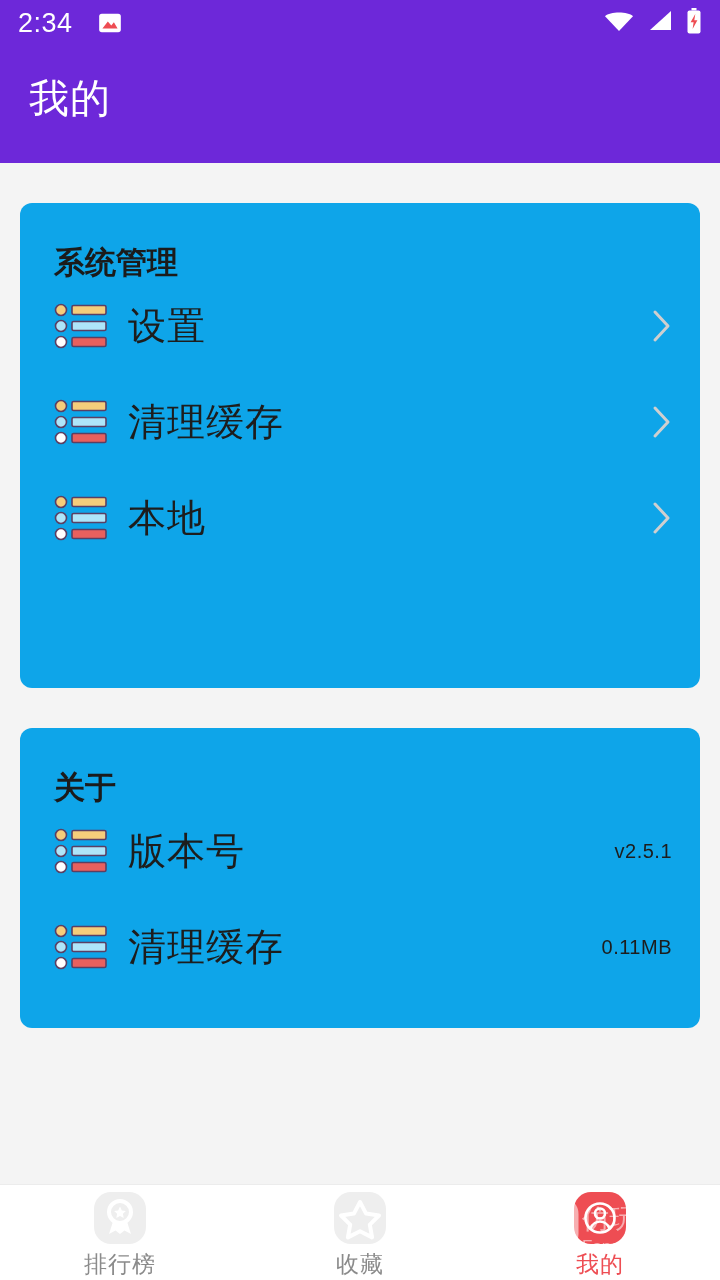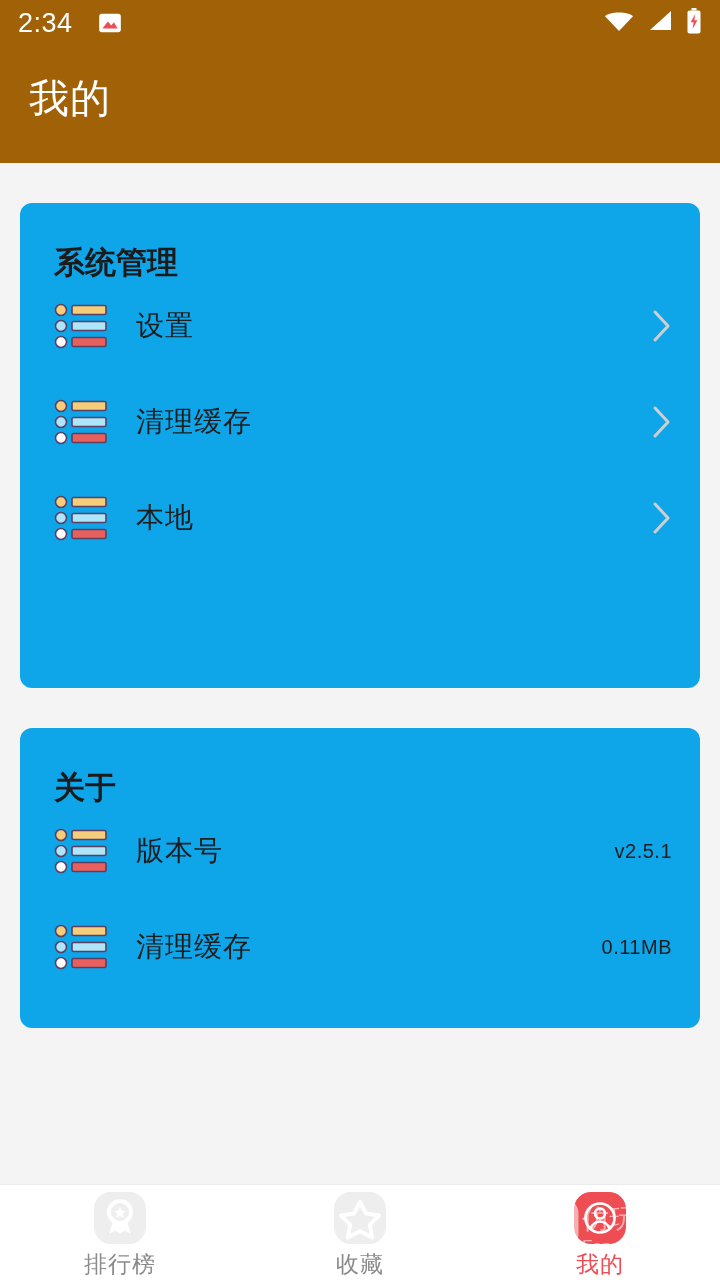--- a/index.html
+++ b/index.html
@@ -7,21 +7,21 @@
     width:720px; height:1280px;
     font-family:"Liberation Sans","DejaVu Sans",sans-serif;
     background:#f4f4f4;
     overflow:hidden;
   }
   .phone { position:relative; width:720px; height:1280px; background:#f4f4f4; }
 
   
   .header {
     position:absolute; top:0; left:0; width:720px; height:163px;
-    background:#a16207;
+    background:#6d28d9;
   }
   .statusbar {
     position:absolute; top:0; left:0; width:720px; height:46px;
     display:flex; align-items:center; padding:0 18px;
   }
   .sb-time {
     color:#ffffff; font-size:27px; font-weight:400; letter-spacing:0.5px;
     line-height:1;
   }
   .sb-photo-icon { margin-left:24px; display:flex; align-items:center; }
@@ -46,21 +46,21 @@
   }
 
   .row {
     display:flex; align-items:center; height:96px; padding:0 28px 0 34px;
     position:relative;
   }
   #card-system .row:first-of-type { margin-top:34px; }
   #card-about  .row:first-of-type { margin-top:40px; }
 
   .row-label {
-    font-size:28px; color:#1d1d1d; margin-left:28px;
+    font-size:38px; color:#1d1d1d; margin-left:20px;
     letter-spacing:1px; line-height:1;
   }
   .row-value {
     margin-left:auto; font-size:20px; color:#1d1d1d; letter-spacing:0.5px;
     line-height:1;
   }
   .chevron { margin-left:auto; display:flex; align-items:center; }
 
   
   .list-icon { width:54px; height:46px; flex:0 0 auto; }

